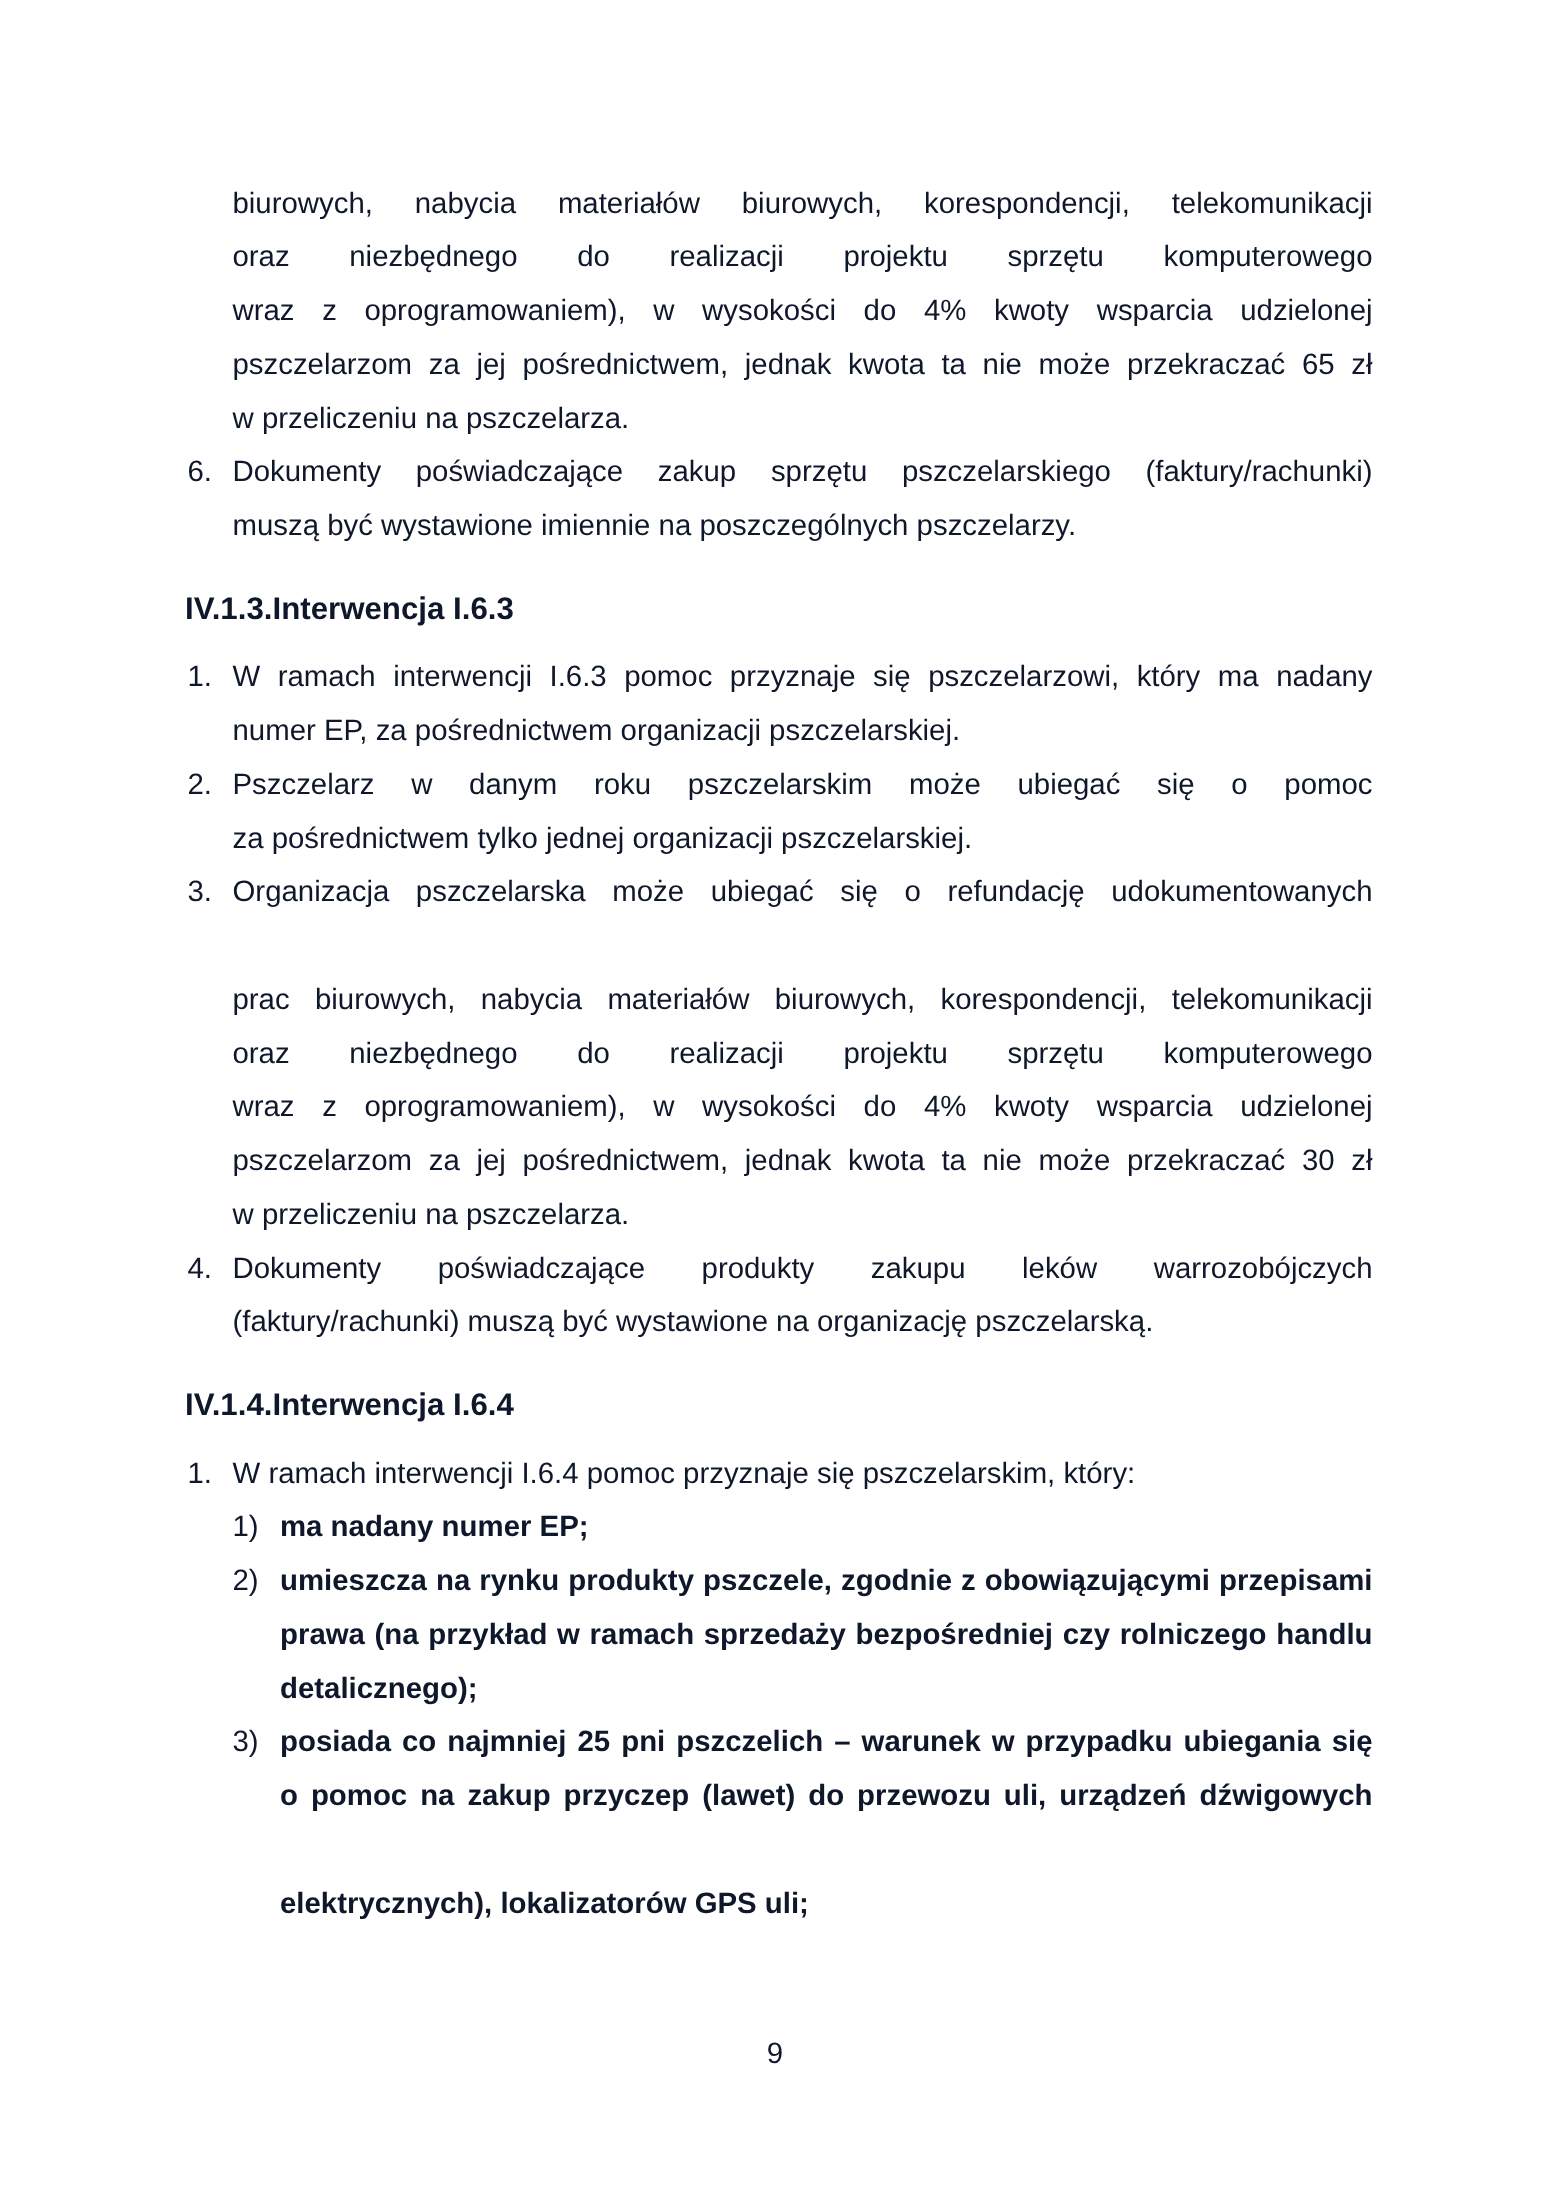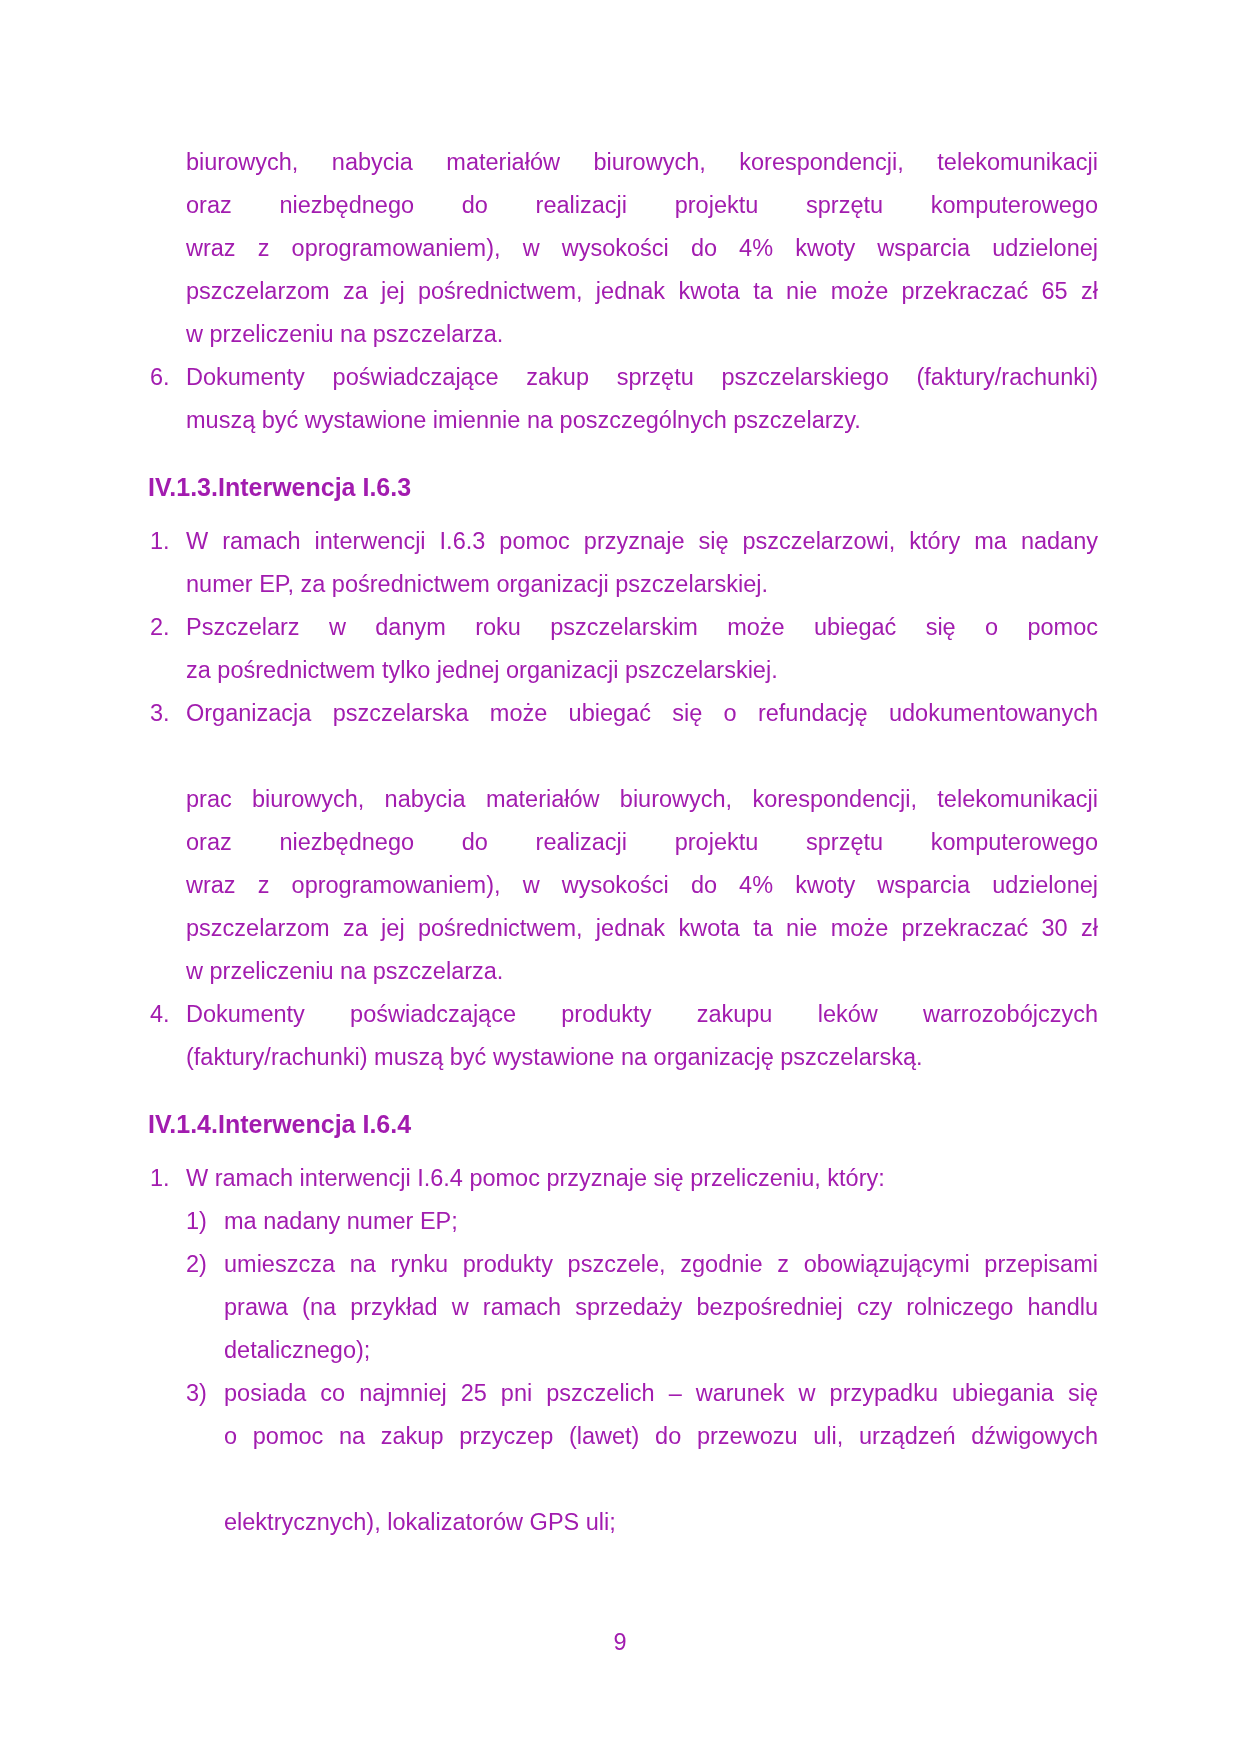--- a/index.html
+++ b/index.html
@@ -1,26 +1,26 @@
 <!DOCTYPE html>
 <html><head>
   <meta charset="utf-8">
   <style>
     html, body { margin: 0; padding: 0; background: #ffffff; }
     body { width: 1240px; height: 1754px; position: relative; overflow: hidden; }
     .page {
       position: absolute; left: 0; top: 0; width: 1240px; height: 1754px;
-      font-family: "Liberation Sans", sans-serif; color: #a21caf; font-size: 23.5px;
+      font-family: "Liberation Sans", sans-serif; color: #0f172a; font-size: 23.5px;
     }
     .line {
       position: absolute; height: 30px; line-height: 30px; white-space: nowrap;
     }
     .j { text-align: justify; text-align-last: justify; }
     .body-col { left: 186px; width: 912px; }
-    .sub-col { left: 224px; width: 874px; }
+    .sub-col { left: 224px; width: 874px; font-weight: bold; }
     .num { position: absolute; left: 150px; width: 30px; height: 30px; line-height: 30px; }
     .subnum { position: absolute; left: 186px; width: 36px; height: 30px; line-height: 30px; }
     .heading { position: absolute; left: 148px; height: 30px; line-height: 30px; font-weight: bold; font-size: 25px; }
     .pagenum { position: absolute; left: 0; width: 1240px; text-align: center; top: 1627px; font-size: 23.5px; line-height: 30px; }
   </style>
 </head>
 <body>
 
 <div class="page">
 
@@ -52,21 +52,21 @@
   <div class="line body-col j" style="top:913px">pszczelarzom za jej pośrednictwem, jednak kwota ta nie może przekraczać 30 zł</div>
   <div class="line body-col" style="top:956px">w przeliczeniu na pszczelarza.</div>
 
   <div class="num" style="top:999px">4.</div>
   <div class="line body-col j" style="top:999px">Dokumenty poświadczające produkty zakupu leków warrozobójczych</div>
   <div class="line body-col" style="top:1042px">(faktury/rachunki) muszą być wystawione na organizację pszczelarską.</div>
 
   <div class="heading" style="top:1109px">IV.1.4.Interwencja I.6.4</div>
 
   <div class="num" style="top:1163px">1.</div>
-  <div class="line body-col" style="top:1163px">W ramach interwencji I.6.4 pomoc przyznaje się przeliczeniu, który:</div>
+  <div class="line body-col" style="top:1163px">W ramach interwencji I.6.4 pomoc przyznaje się pszczelarskim, który:</div>
 
   <div class="subnum" style="top:1206px">1)</div>
   <div class="line sub-col" style="top:1206px">ma nadany numer EP;</div>
 
   <div class="subnum" style="top:1249px">2)</div>
   <div class="line sub-col j" style="top:1249px">umieszcza na rynku produkty pszczele, zgodnie z obowiązującymi przepisami</div>
   <div class="line sub-col j" style="top:1292px">prawa (na przykład w ramach sprzedaży bezpośredniej czy rolniczego handlu</div>
   <div class="line sub-col" style="top:1335px">detalicznego);</div>
 
   <div class="subnum" style="top:1378px">3)</div>

